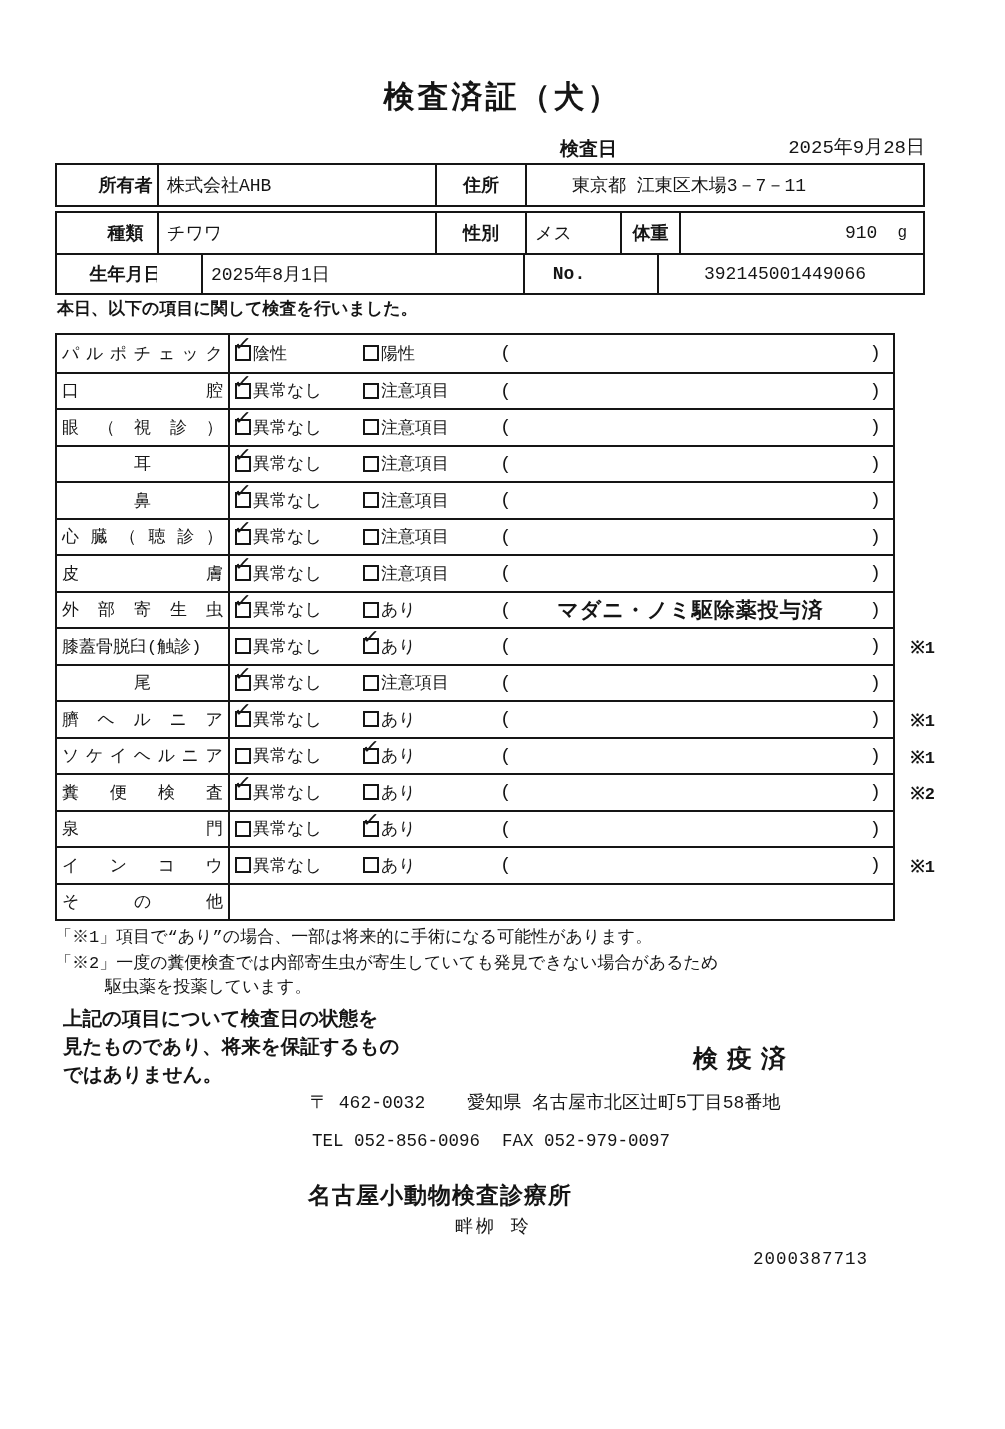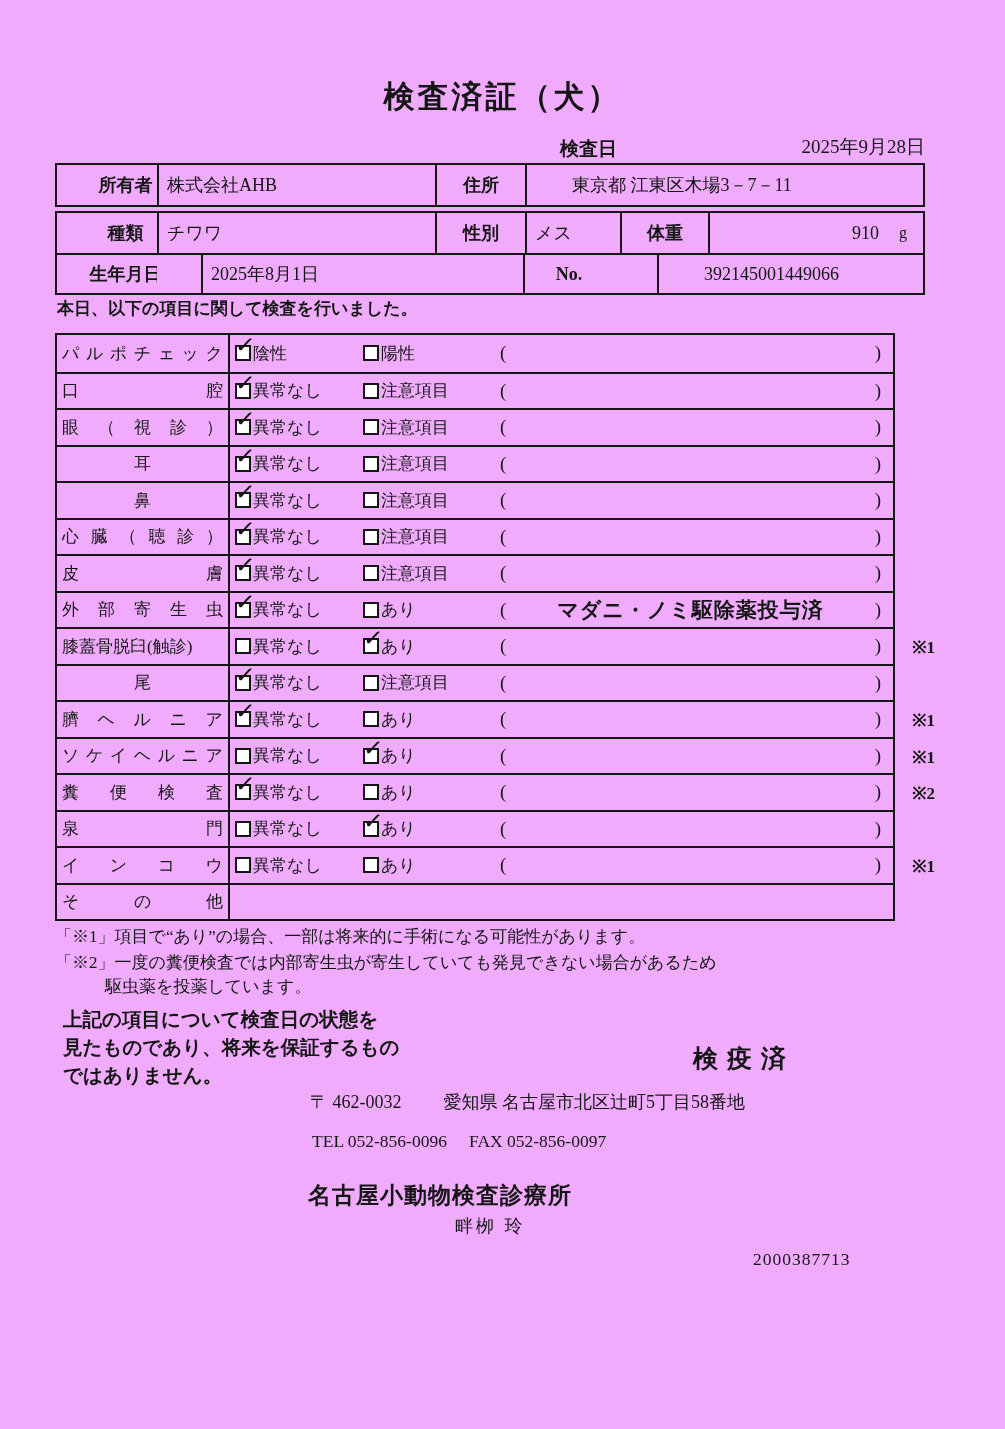--- a/index.html
+++ b/index.html
@@ -1,22 +1,22 @@
 <!DOCTYPE html>
 <html><head>
 <meta charset="utf-8">
 <style>
   html,body{margin:0;padding:0;background:#e8e8e8;}
   .page{
     position:relative;
     width:1005px;height:1429px;
     margin:0 auto;
-    background:#f0abfc;
+    background:#ffffff;
     color:#151515;
-    font-family:Liberation Serif, serif;
+    font-family:Liberation Mono, monospace;
     overflow:hidden;
   }
   .abs{position:absolute;}
   
   .title{
     top:76px;left:0;width:100%;
     text-align:center;
     font-size:31px;font-weight:600;letter-spacing:3px;
   }
   .date-label{top:136px;left:560px;font-size:19px;font-weight:600;}
@@ -33,21 +33,21 @@
     overflow:hidden;white-space:nowrap;
   }
   .gcell.lab{justify-content:center;font-weight:600;}
   .gcell.bl{border-left:2px solid #151515;}
   .owner-table{top:163px;left:55px;width:870px;}
   .info-table{top:211px;left:55px;width:870px;}
   .w100{width:100px;flex:none;padding-left:45px;}
   .w330{width:278px;flex:none;}
   .w90{width:90px;flex:none;}
   .w95{width:95px;flex:none;}
-  .w65{width:88px;flex:none;}
+  .w65{width:59px;flex:none;}
   .grest{flex:1;padding-left:45px;}
   .weight-cell{justify-content:flex-end;padding-right:16px;}
   .weight-unit{margin-left:20px;font-size:16px;}
   
   .intro{top:297px;left:57px;font-size:17px;font-weight:600;}
   
   .main-table{top:333px;left:55px;width:840px;border:2px solid #151515;box-sizing:border-box;}
   .trow{display:flex;height:36.5px;position:relative;box-sizing:border-box;}
   .trow + .trow{border-top:2px solid #151515;}
   .tlabel{
@@ -502,20 +502,20 @@
 
   <div class="abs postal-line">
     <span>〒 462-0032</span>
     <span class="postal-gap"></span>
     <span>愛知県 名古屋市北区辻町5丁目58番地</span>
   </div>
 
   <div class="abs tel-line">
     <span>TEL 052-856-0096</span>
     <span class="tel-gap"></span>
-    <span>FAX 052-856-0097</span>
+    <span>FAX 052-979-0097</span>
   </div>
 
   <div class="abs clinic-name">名古屋小動物検査診療所</div>
   <div class="abs vet-name">畔栁 玲</div>
   <div class="abs serial">2000387713</div>
 
 </div>
 
 </body></html>

